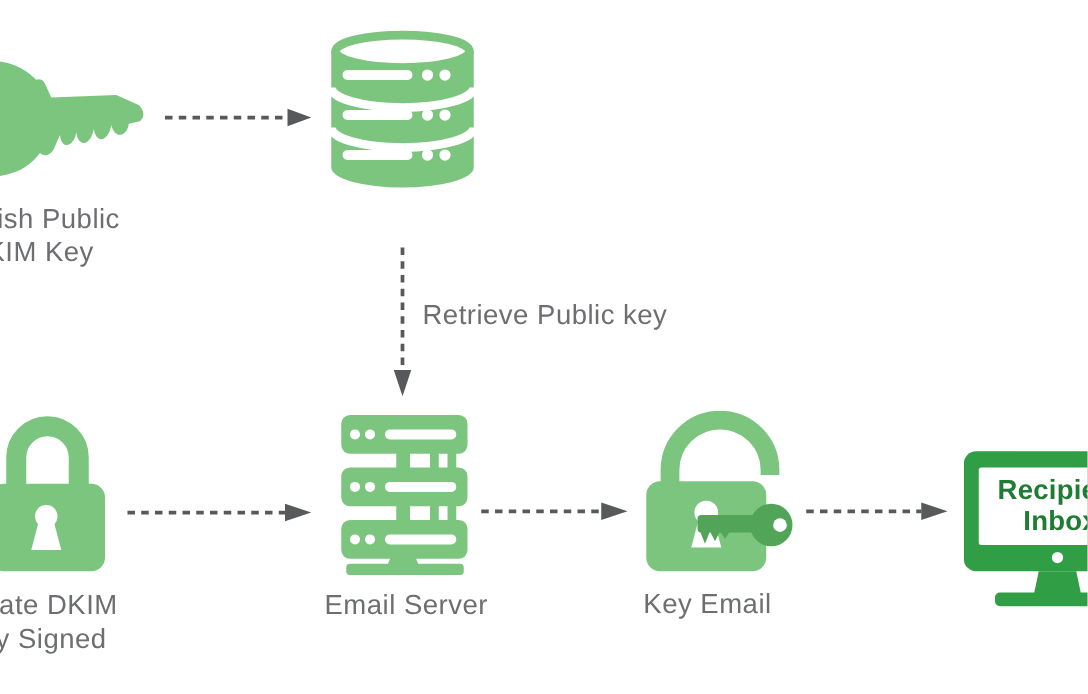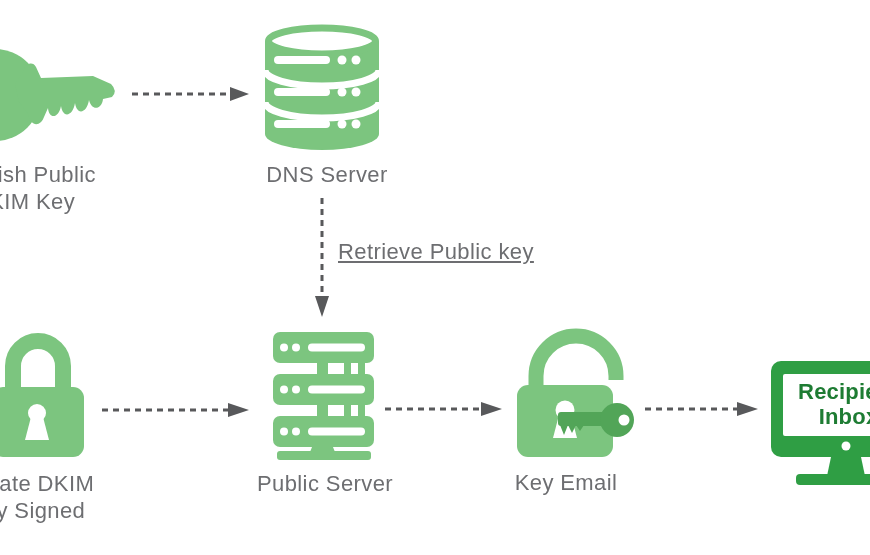--- a/index.html
+++ b/index.html
@@ -14,21 +14,21 @@
   .label {
     position: absolute;
     color: #6D6E71;
     font-size: 22px;
     line-height: 27px;
     letter-spacing: 0.4px;
     text-align: center;
     white-space: nowrap;
   }
   .label .line { display: block; }
-  .retrieve-label { text-align: center; text-decoration: underline; }
+  .retrieve-label { text-align: center; }
   .monitor-text {
     position: absolute;
     left: 771px; top: 379px; width: 155px;
     text-align: center;
     font-size: 22px; font-weight: bold;
     line-height: 25px;
     color: #1E7C33;
     letter-spacing: 0.2px;
   }
   .monitor-text .line { display: block; }
@@ -71,23 +71,20 @@
     <rect x="12" y="99" width="56" height="8" rx="4" fill="#ffffff"></rect>
     <circle cx="80" cy="103" r="4.5" fill="#ffffff"></circle>
     <circle cx="94" cy="103" r="4.5" fill="#ffffff"></circle>
   </svg>
 
   <div class="label" style="left:-126px; top:161px; width:300px;">
     <span class="line">Publish Public</span>
     <span class="line">DKIM Key</span>
   </div>
 
-  <div class="label" style="left:227px; top:161px; width:200px;">
-    <span class="line">DNS Server</span>
-  </div>
 
   <svg class="arrow" style="left:313px; top:196px;" width="18" height="124" viewBox="0 0 18 124">
     <line x1="9" y1="2" x2="9" y2="100" stroke="#58595B" stroke-width="3" stroke-dasharray="6 5"></line>
     <polygon points="2,100 9,121 16,100" fill="#58595B"></polygon>
   </svg>
 
   <div class="label retrieve-label" style="left:338px; top:238px;">
     <span class="line">Retrieve Public key</span>
   </div>
 
@@ -158,20 +155,20 @@
     <span class="line">Recipient</span>
     <span class="line">Inbox</span>
   </div>
 
   <div class="label" style="left:-123px; top:470px; width:300px;">
     <span class="line">Private DKIM</span>
     <span class="line">Key Signed</span>
   </div>
 
   <div class="label" style="left:225px; top:470px; width:200px;">
-    <span class="line">Public Server</span>
+    <span class="line">Email Server</span>
   </div>
 
   <div class="label" style="left:466px; top:469px; width:200px;">
     <span class="line">Key Email</span>
   </div>
 
 </div>
 
 </body></html>

